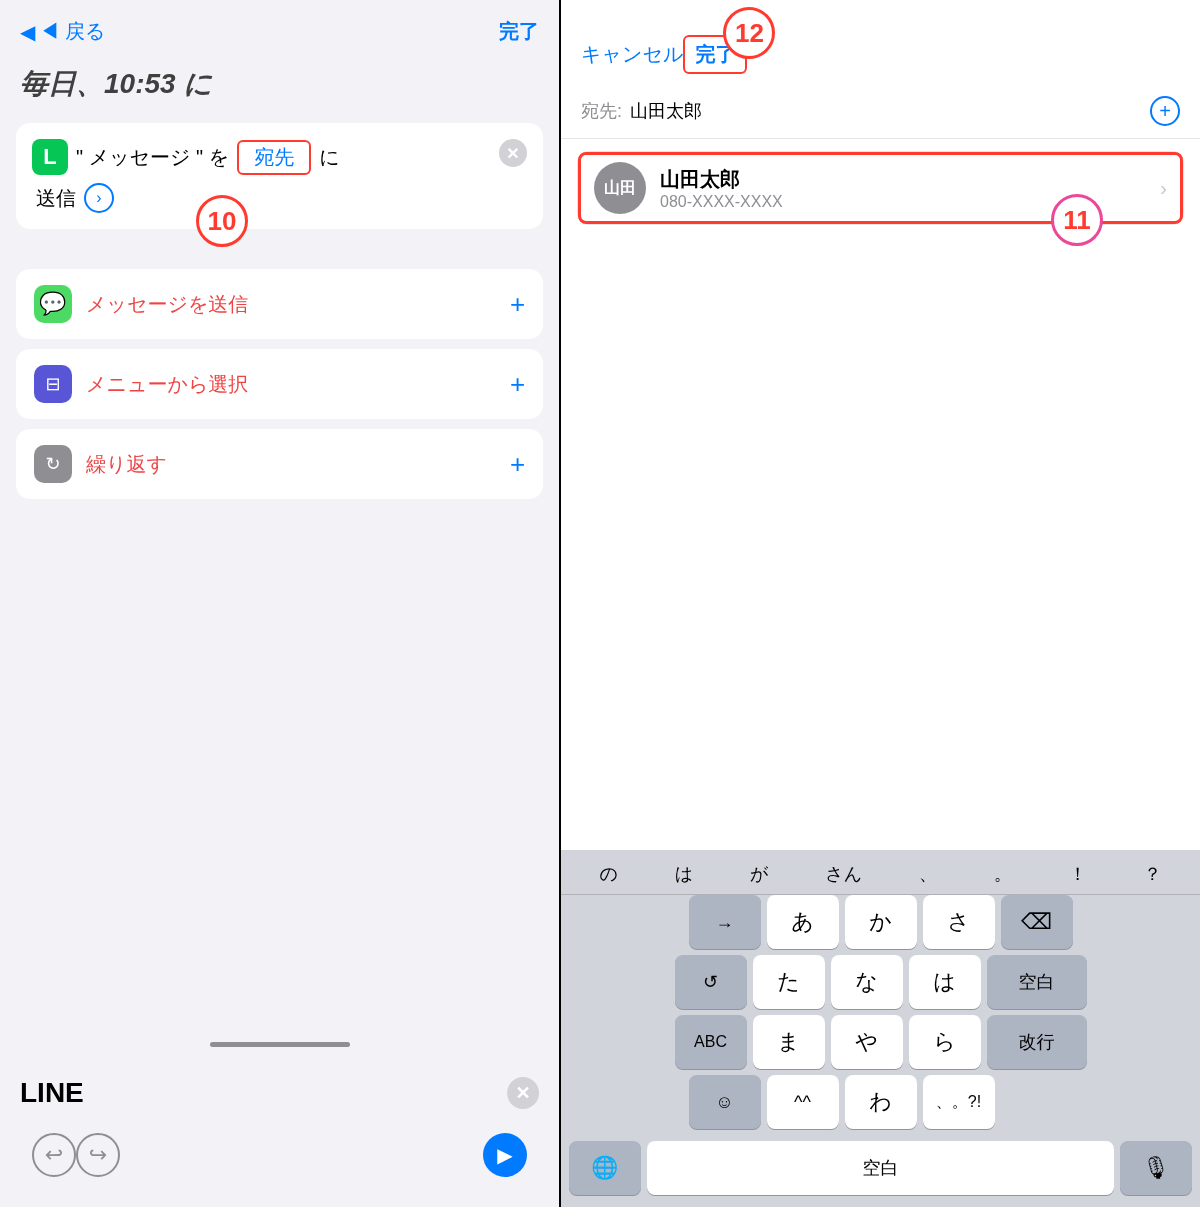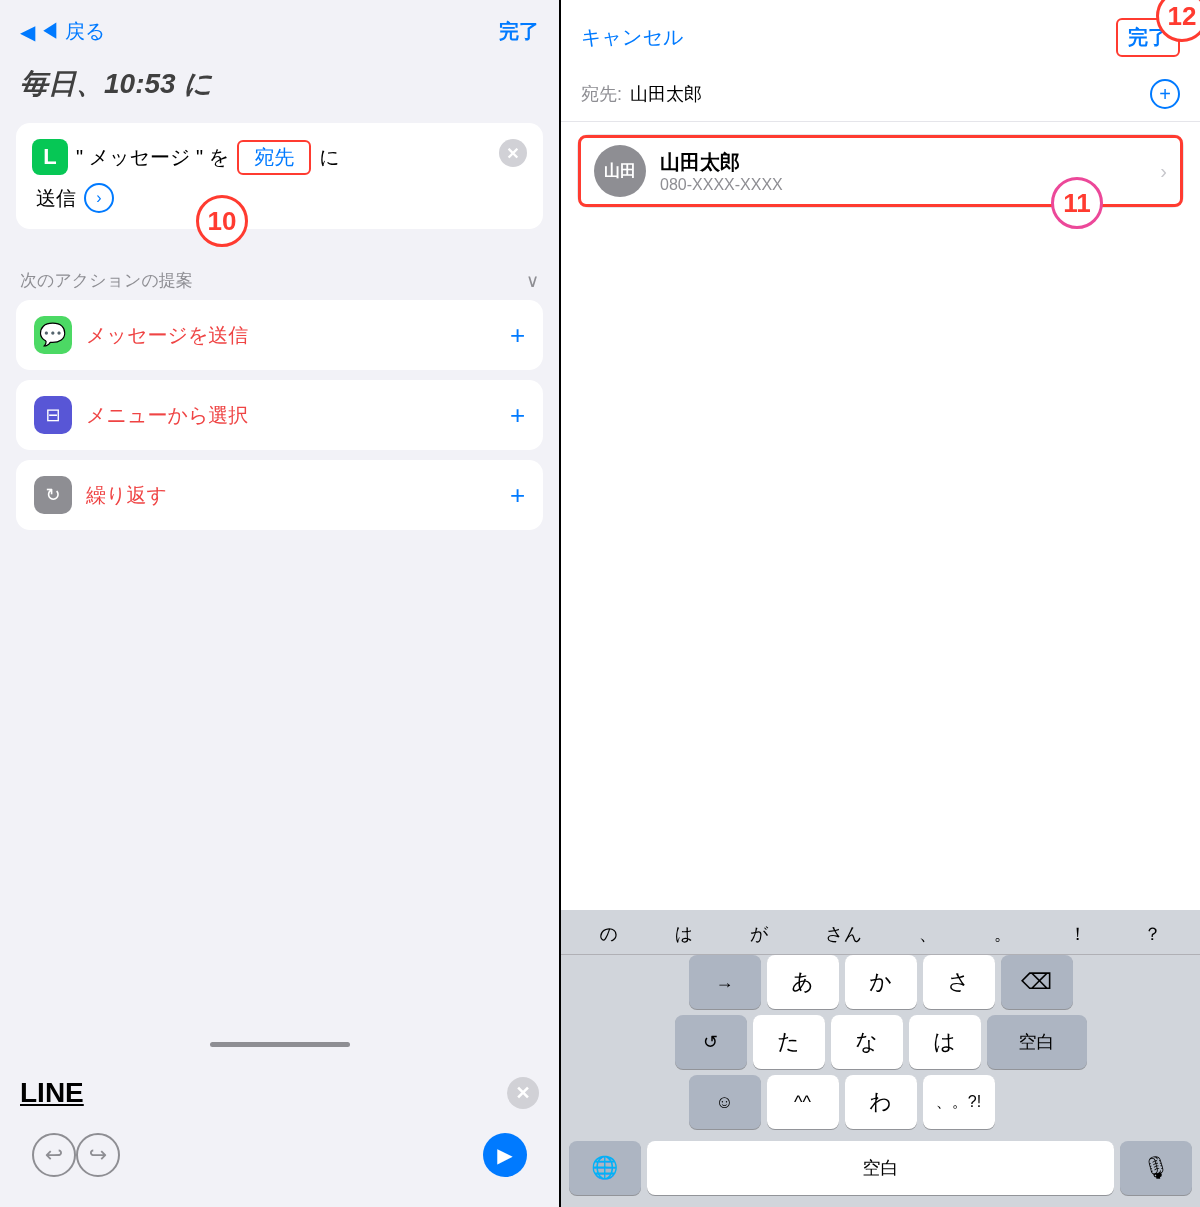--- a/index.html
+++ b/index.html
@@ -231,21 +231,20 @@
       display: flex;
       align-items: center;
       justify-content: space-between;
       padding: 14px 4px;
     }
 
     .app-name {
       font-size: 28px;
       font-weight: 700;
       color: #000;
-      text-decoration: underline;
     }
 
     .app-close {
       width: 32px;
       height: 32px;
       border-radius: 50%;
       background: #d1d1d6;
       display: flex;
       align-items: center;
       justify-content: center;
@@ -290,24 +289,25 @@
       width: 640px;
       height: 1207px;
       background: #fff;
       display: flex;
       flex-direction: column;
       position: relative;
     }
 
     .right-nav {
       display: flex;
-      justify-content: space-between;
+      justify-content: flex-start;
       align-items: center;
       padding: 18px 20px 10px 20px;
       background: #fff;
+      margin-top: 17px;
     }
 
     .nav-cancel {
       color: #007aff;
       font-size: 20px;
     }
 
     .nav-done-right {
       color: #007aff;
       font-size: 20px;
@@ -584,24 +584,20 @@
       </div>
     </div>
     <div class="close-btn">✕</div>
 
     <div class="step-badge-10">
       <span>10</span>
     </div>
   </div>
 
   <div class="suggestion-section">
-    <div class="suggestion-header">
-      <span class="suggestion-title">次のアクションの提案</span>
-      <span class="suggestion-chevron">∨</span>
-    </div>
 
     <div class="suggestion-item">
       <div class="suggestion-item-left">
         <div class="suggestion-icon icon-messages">💬</div>
         <span class="suggestion-label">メッセージを送信</span>
       </div>
       <span class="suggestion-plus">+</span>
     </div>
 
     <div class="suggestion-item">
@@ -693,20 +689,27 @@
     </div>
 
     <div class="key-row">
       <div class="key-gray">↺</div>
       <div class="key">た</div>
       <div class="key">な</div>
       <div class="key">は</div>
       <div class="key-gray key-wide">空白</div>
     </div>
 
+    <div class="key-row">
+      <div class="key-gray" style="font-size:16px;">ABC</div>
+      <div class="key">ま</div>
+      <div class="key">や</div>
+      <div class="key">ら</div>
+      <div class="key-gray key-wide">改行</div>
+    </div>
 
     <div class="key-row">
       <div class="key-gray">☺</div>
       <div class="key" style="font-size:18px;">^^</div>
       <div class="key">わ</div>
       <div class="key" style="font-size:16px;">、。?!</div>
       <div style="min-width:72px; height:54px;"></div>
     </div>
 
     <div class="keyboard-bottom">

